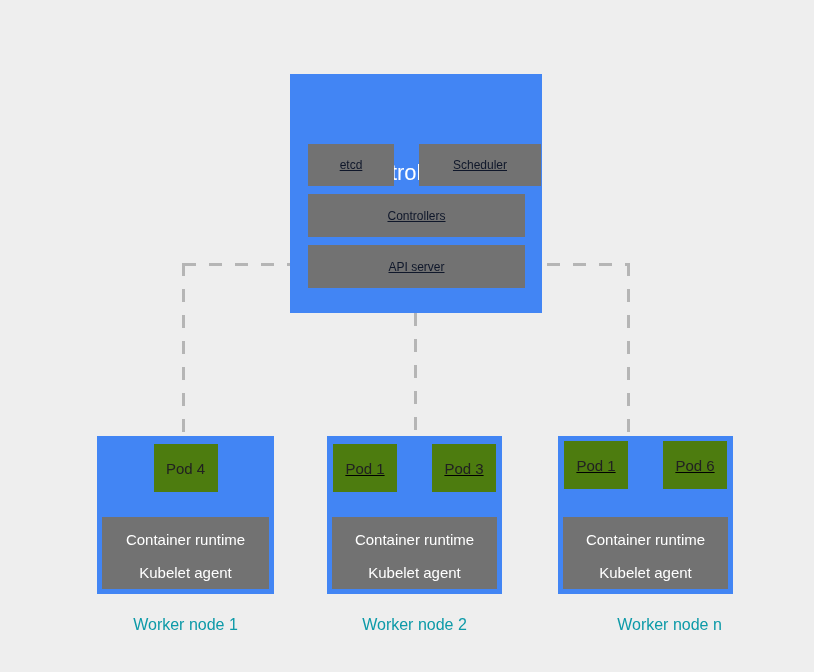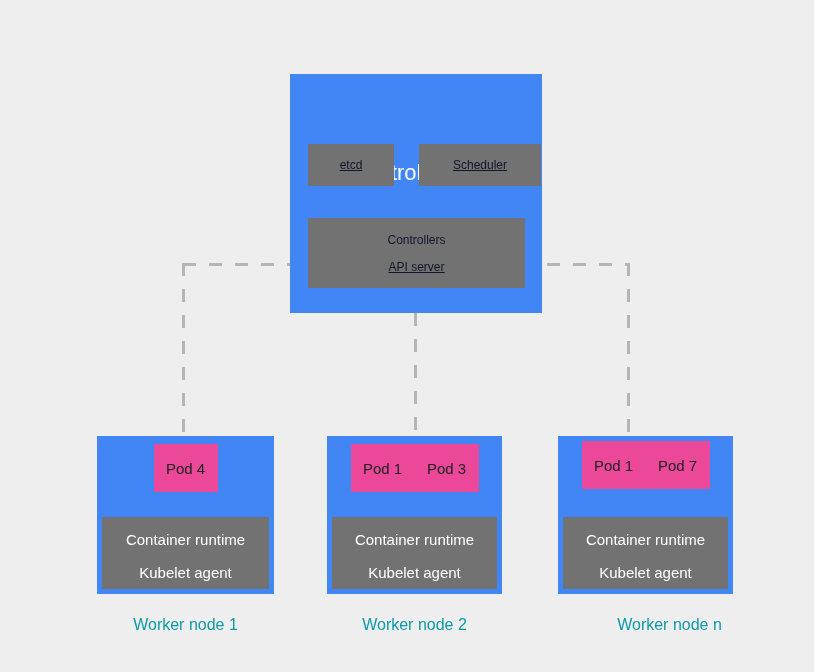--- a/index.html
+++ b/index.html
@@ -52,21 +52,21 @@
     color: #0f172a;
     font-size: 12px;
     display: flex;
     align-items: center;
     justify-content: center;
     box-sizing: border-box;
     text-decoration: underline;
   }
   .cp-etcd      { left: 18px;  top: 70px;  width: 86px;  height: 42px; }
   .cp-scheduler { left: 113px; top: 70px;  width: 122px; height: 42px; margin-left: 16px; }
-  .cp-controllers { left: 18px; top: 120px; width: 217px; height: 43px; margin-top: 24px; }
+  .cp-controllers { left: 18px; top: 120px; width: 217px; height: 43px; }
   .cp-apiserver   { left: 18px; top: 171px; width: 217px; height: 43px; }
 
   
   .dash-h {
     position: absolute;
     height: 3px;
     background: repeating-linear-gradient(90deg, #b5b5b5 0 13px, transparent 13px 26px);
     z-index: 1;
   }
   .dash-v {
@@ -92,26 +92,26 @@
   .worker-2 { left: 327px; width: 175px; }
   .worker-n { left: 558px; width: 175px; }
 
   .pods-row {
     position: absolute;
     left: 6px; right: 6px; top: 8px;
     height: 48px;
     display: flex;
   }
   .pods-center  { justify-content: center; }
-  .pods-spread  { justify-content: center; }
+  .pods-spread  { justify-content: space-between; text-decoration: underline; }
   .worker-n .pods-row { top: 5px; }
   .pod {
     width: 64px;
     height: 48px;
-    background: #ec4899;
+    background: #4d7c0f;
     color: #212121;
     font-size: 15px;
     display: flex;
     align-items: center;
     justify-content: center;
   }
   .wk-box {
     position: absolute;
     left: 5px; right: 5px;
     background: #727272;
@@ -168,21 +168,21 @@
       <div class="pod">Pod 1</div>
       <div class="pod">Pod 3</div>
     </div>
     <div class="wk-box wk-runtime">Container runtime</div>
     <div class="wk-box wk-kubelet">Kubelet agent</div>
   </div>
 
   <div class="worker worker-n">
     <div class="pods-row pods-spread">
       <div class="pod">Pod 1</div>
-      <div class="pod">Pod 7</div>
+      <div class="pod">Pod 6</div>
     </div>
     <div class="wk-box wk-runtime">Container runtime</div>
     <div class="wk-box wk-kubelet">Kubelet agent</div>
   </div>
 
   <div class="worker-label label-1">Worker node 1</div>
   <div class="worker-label label-2">Worker node 2</div>
   <div class="worker-label label-n">Worker node n</div>
 
 </div>

